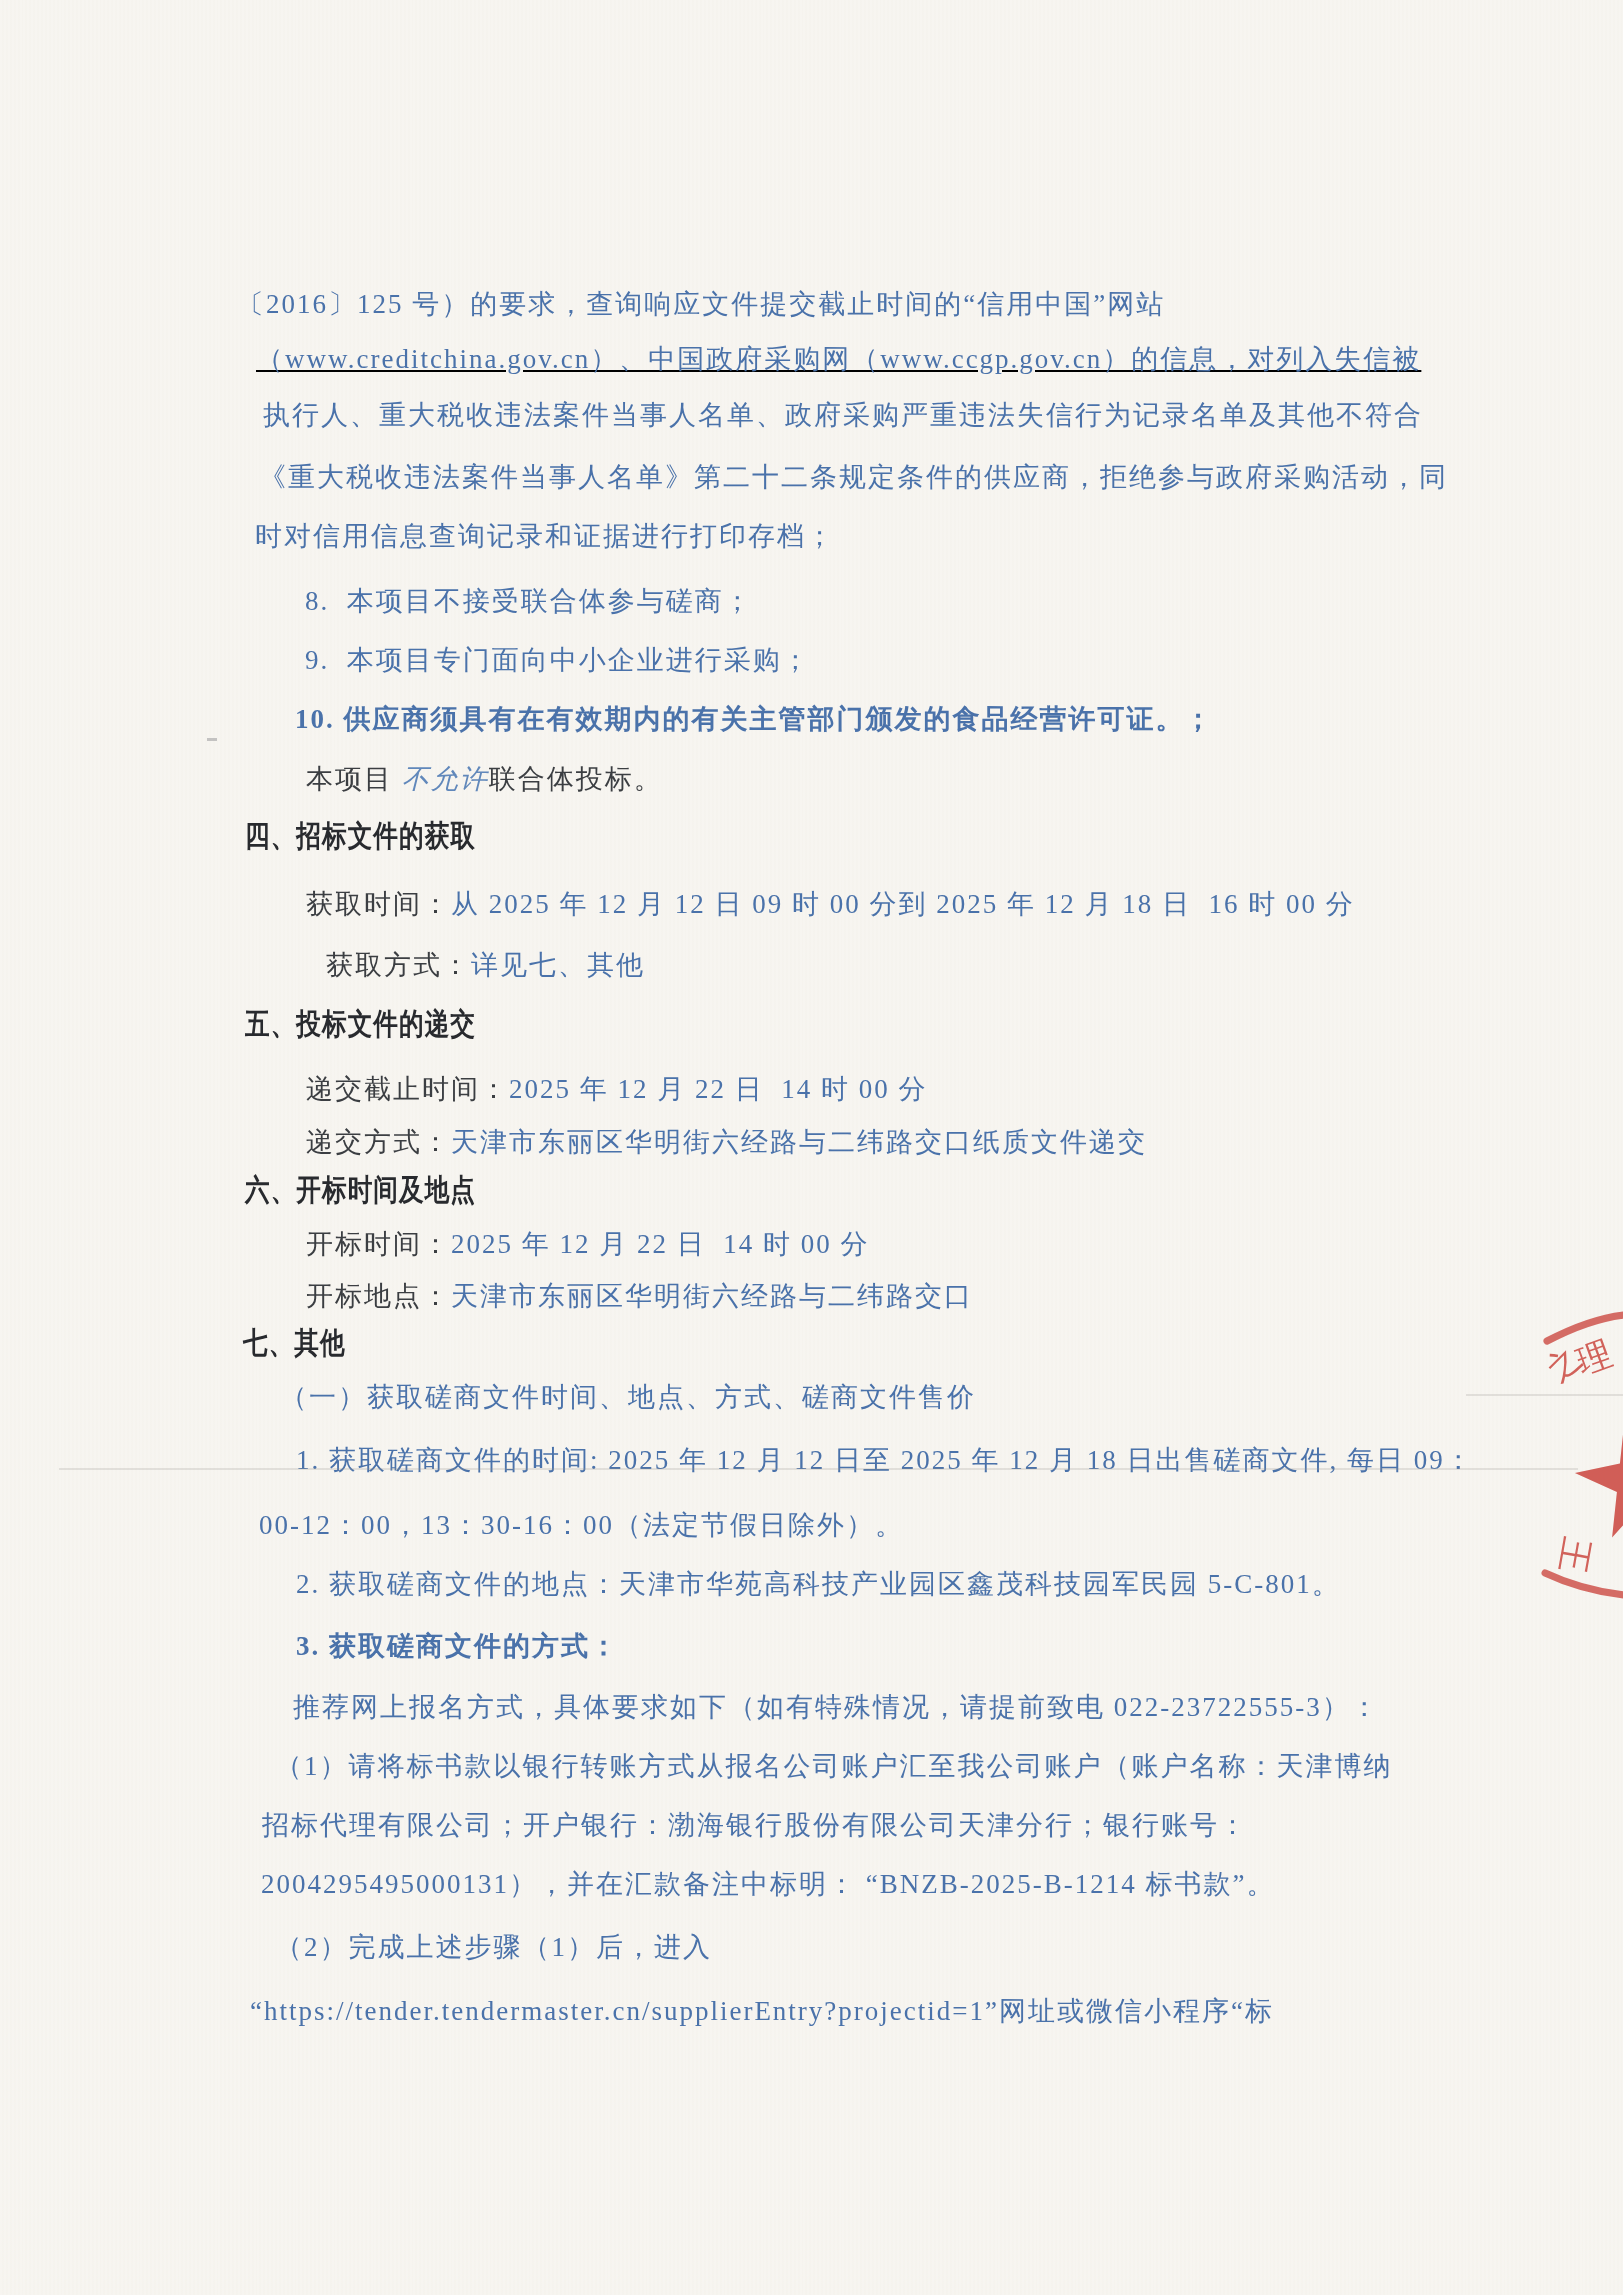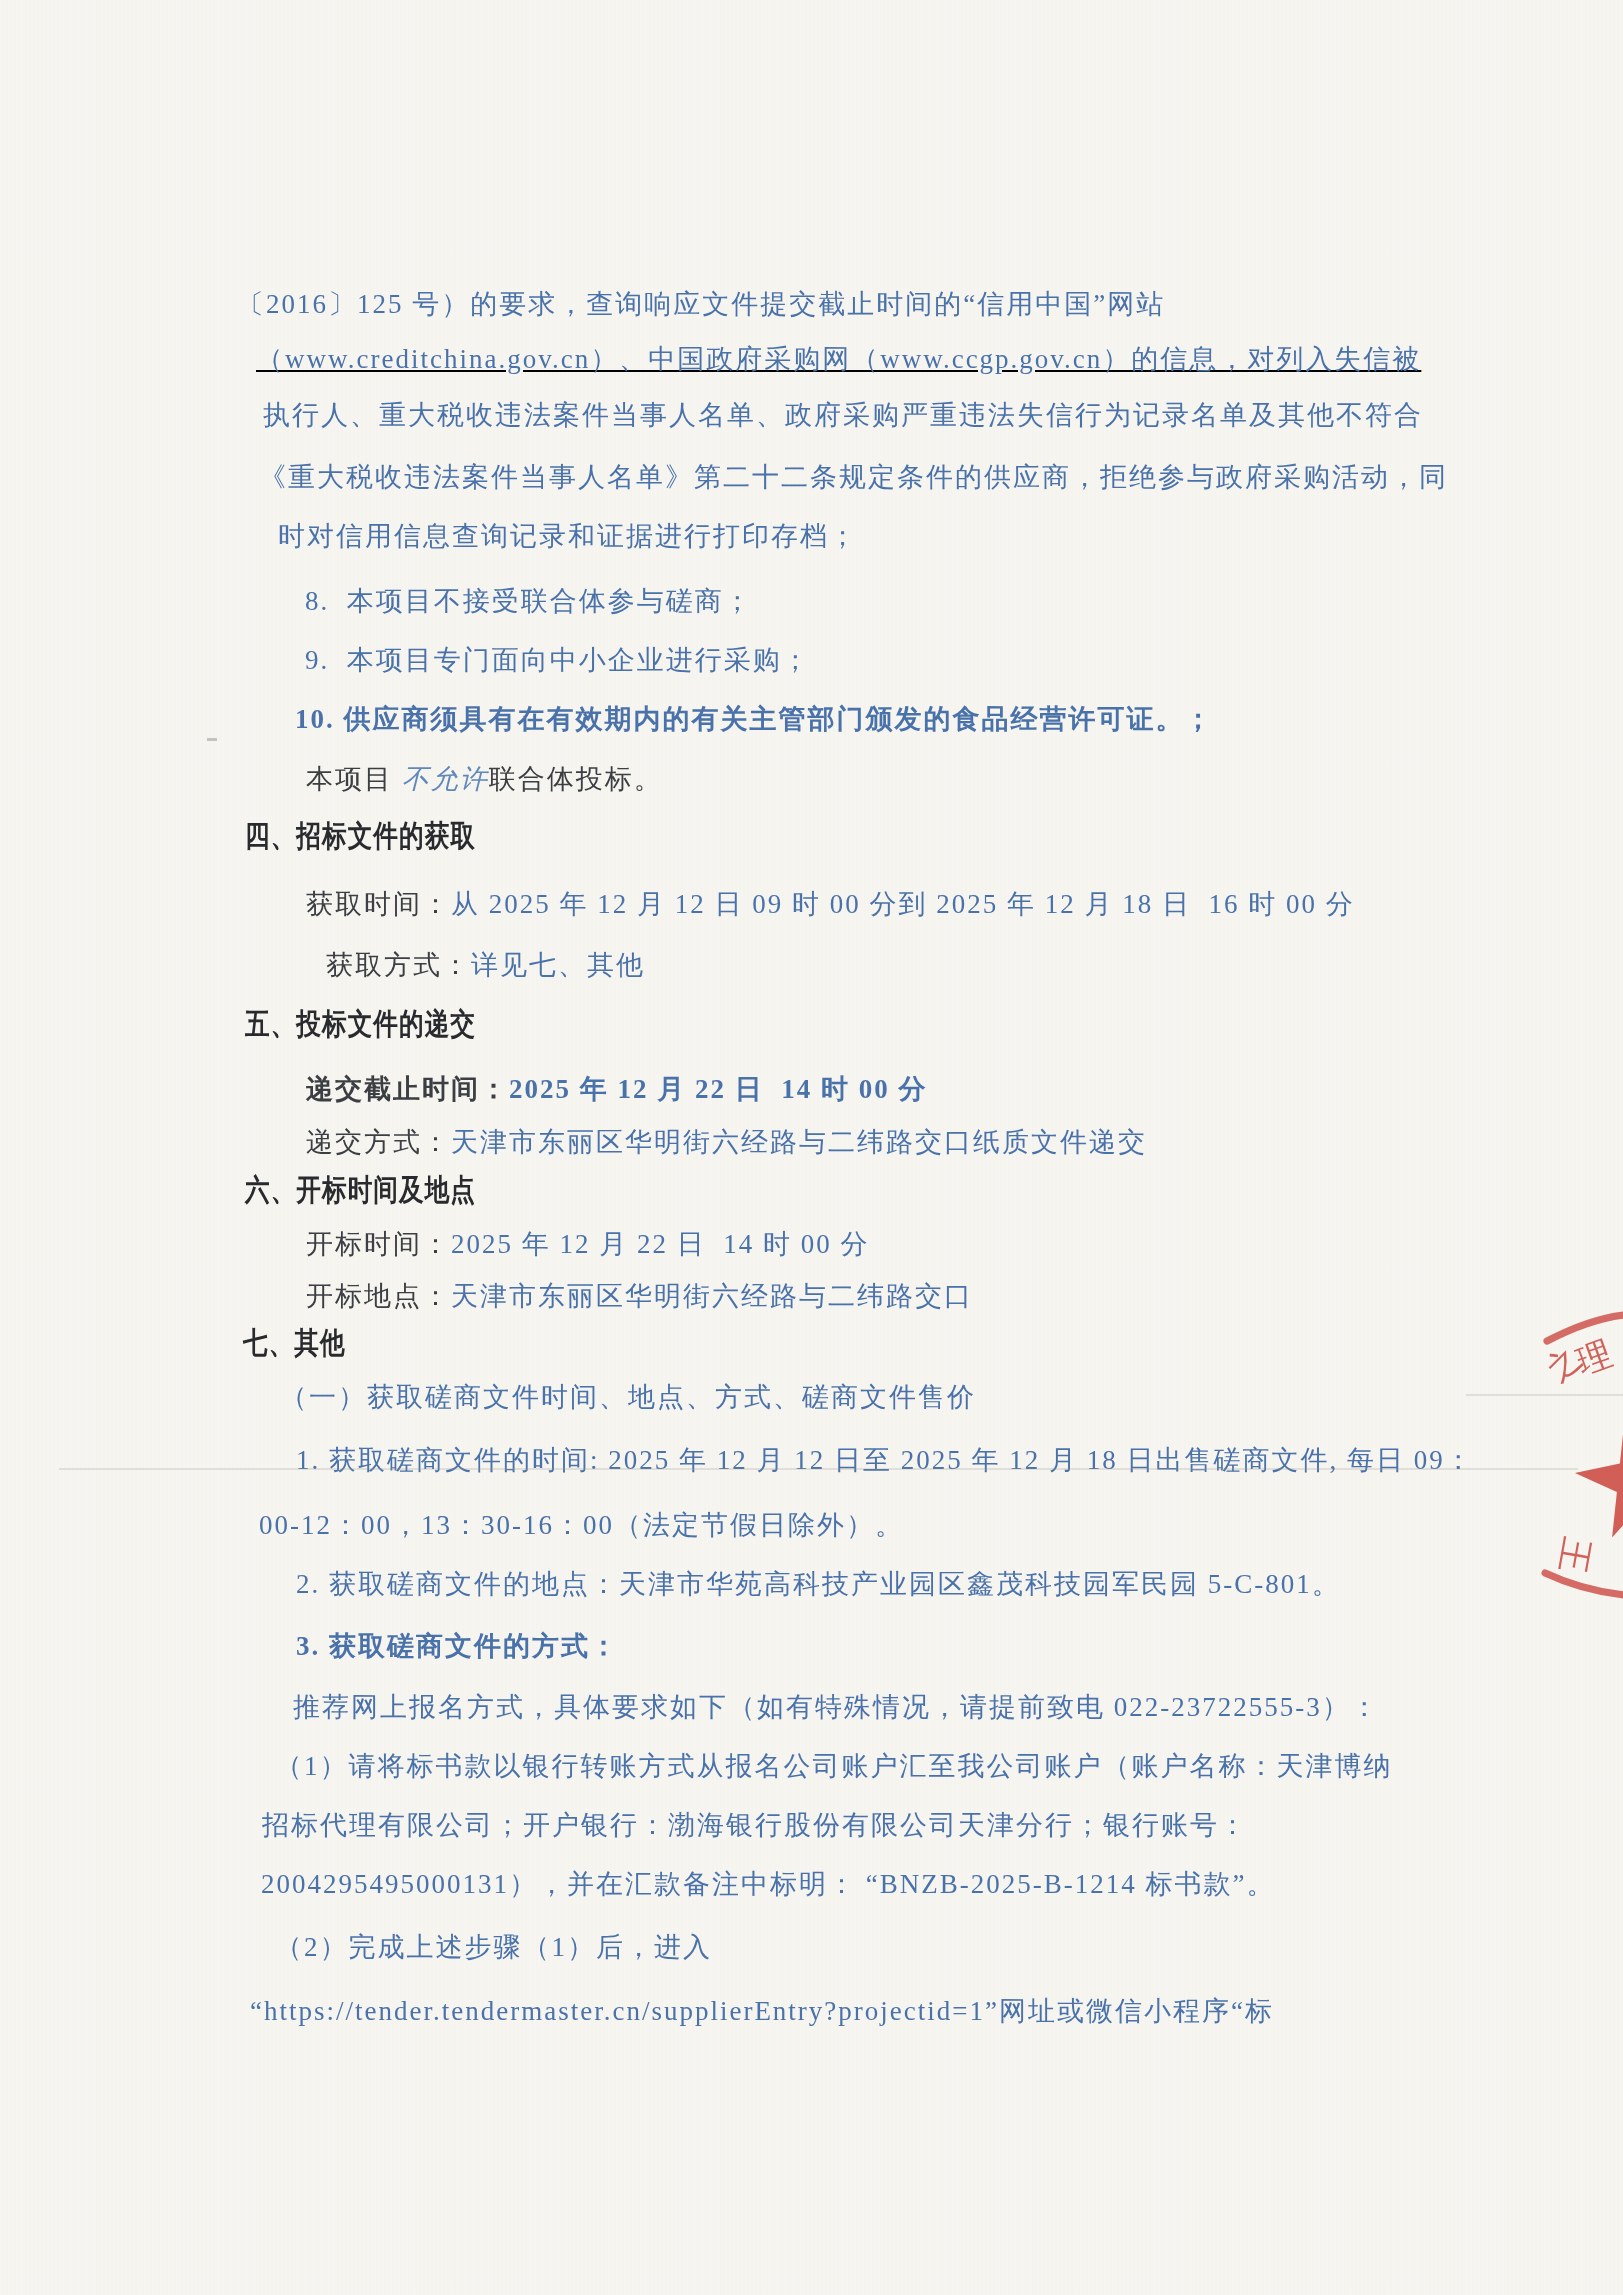--- a/index.html
+++ b/index.html
@@ -46,30 +46,30 @@
 </style>
 </head>
 <body>
 
 <div class="page">
   <div id="doc">
       <div class="line" style="top: 260px; left: 237px; margin-top: 28px;"><span class="seg-blue">〔2016〕125 号）的要求，查询响应文件提交截止时间的“信用中国”网站</span></div>
       <div class="line" style="top: 343px; left: 256px; text-decoration: underline;"><span class="seg-blue">（www.creditchina.gov.cn）、中国政府采购网（www.ccgp.gov.cn）的信息，对列入失信被</span></div>
       <div class="line" style="top: 399px; left: 263px;"><span class="seg-blue">执行人、重大税收违法案件当事人名单、政府采购严重违法失信行为记录名单及其他不符合</span></div>
       <div class="line" style="top: 461px; left: 259px;"><span class="seg-blue">《重大税收违法案件当事人名单》第二十二条规定条件的供应商，拒绝参与政府采购活动，同</span></div>
-      <div class="line" style="top: 520px; left: 278px;"><span class="seg-blue">时对信用信息查询记录和证据进行打印存档；</span></div>
+      <div class="line" style="top: 520px; left: 255px;"><span class="seg-blue">时对信用信息查询记录和证据进行打印存档；</span></div>
       <div class="line" style="top: 585px; left: 305px;"><span class="seg-blue">8.  本项目不接受联合体参与磋商；</span></div>
       <div class="line" style="top: 644px; left: 305px;"><span class="seg-blue">9.  本项目专门面向中小企业进行采购；</span></div>
       <div class="line" style="top: 703px; left: 295px; font-weight: bold;"><span class="seg-blue">10. 供应商须具有在有效期内的有关主管部门颁发的食品经营许可证。；</span></div>
       <div class="line" style="top: 763px; left: 306px;"><span class="seg-dark">本项目 </span><span class="seg-blueItalic">不允许</span><span class="seg-dark">联合体投标。</span></div>
       <div class="line heading" style="top: 819px; left: 245px;"><span class="seg-heading">四、招标文件的获取</span></div>
       <div class="line" style="top: 888px; left: 306px;"><span class="seg-dark">获取时间：</span><span class="seg-blue">从 2025 年 12 月 12 日 09 时 00 分到 2025 年 12 月 18 日  16 时 00 分</span></div>
       <div class="line" style="top: 949px; left: 306px; margin-left: 20px;"><span class="seg-dark">获取方式：</span><span class="seg-blue">详见七、其他</span></div>
       <div class="line heading" style="top: 1007px; left: 245px;"><span class="seg-heading">五、投标文件的递交</span></div>
-      <div class="line" style="top: 1073px; left: 306px; font-weight: bold;"><span class="seg-dark">递交截止时间：</span><span class="seg-blue">2025 年 12 月 22 日  14 时 00 分</span></div>
+      <div class="line" style="top: 1073px; left: 306px;"><span class="seg-dark">递交截止时间：</span><span class="seg-blue">2025 年 12 月 22 日  14 时 00 分</span></div>
       <div class="line" style="top: 1126px; left: 306px; text-align: right;"><span class="seg-dark">递交方式：</span><span class="seg-blue">天津市东丽区华明街六经路与二纬路交口纸质文件递交</span></div>
       <div class="line heading" style="top: 1173px; left: 245px;"><span class="seg-heading">六、开标时间及地点</span></div>
       <div class="line" style="top: 1228px; left: 306px;"><span class="seg-dark">开标时间：</span><span class="seg-blue">2025 年 12 月 22 日  14 时 00 分</span></div>
       <div class="line" style="top: 1280px; left: 306px;"><span class="seg-dark">开标地点：</span><span class="seg-blue">天津市东丽区华明街六经路与二纬路交口</span></div>
       <div class="line heading" style="top: 1326px; left: 243px;"><span class="seg-heading">七、其他</span></div>
       <div class="line" style="top: 1381px; left: 280px;"><span class="seg-blue">（一）获取磋商文件时间、地点、方式、磋商文件售价</span></div>
       <div class="line" style="top: 1444px; left: 296px;"><span class="seg-blue">1. 获取磋商文件的时间: 2025 年 12 月 12 日至 2025 年 12 月 18 日出售磋商文件, 每日 09：</span></div>
       <div class="line" style="top: 1509px; left: 259px;"><span class="seg-blue">00-12：00，13：30-16：00（法定节假日除外）。</span></div>
       <div class="line" style="top: 1568px; left: 296px;"><span class="seg-blue">2. 获取磋商文件的地点：天津市华苑高科技产业园区鑫茂科技园军民园 5-C-801。</span></div>
       <div class="line" style="top: 1630px; left: 296px; font-weight: bold;"><span class="seg-blue">3. 获取磋商文件的方式：</span></div>

